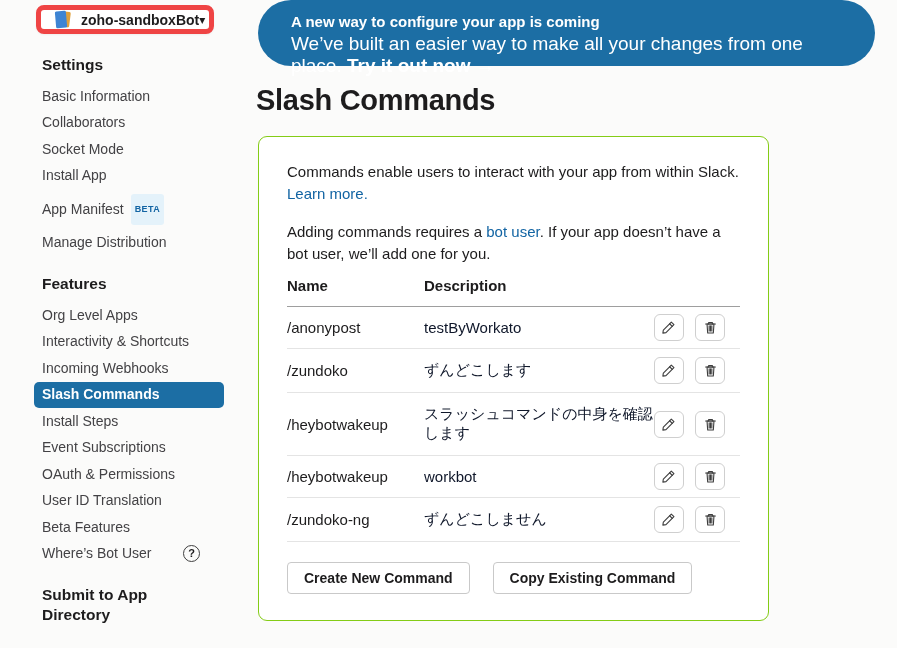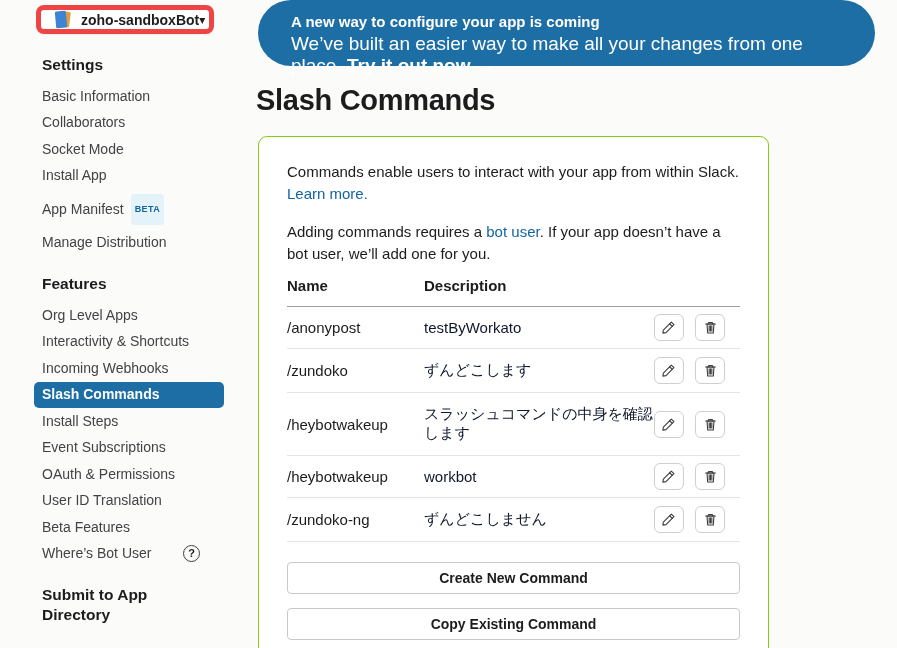--- a/index.html
+++ b/index.html
@@ -77,21 +77,21 @@
   .commands td { padding:12px 0; border-bottom:1px solid #e4e4e4; vertical-align:middle; }
   .commands td.desc { color:#0f172a; }
   .commands td.actions { width:82px; text-align:right; padding:7px 15px 7px 0; white-space:nowrap; }
   .icon-btn {
     width:30px; height:27px; background:#fff; border:1px solid #cfcfcf;
     border-radius:6px; display:inline-flex; align-items:center; justify-content:center;
     cursor:pointer; padding:0; vertical-align:middle;
   }
   .icon-btn + .icon-btn { margin-left:7px; }
 
-  .card-actions { display:flex; gap:14px; margin-top:20px;flex-direction:column; }
+  .card-actions { display:flex; gap:23px; margin-top:20px; }
   .btn {
     background:#fff; border:1px solid #c9c9c9; border-radius:4px;
     font-family:inherit; font-size:14px; font-weight:700; color:#1d1c1d;
     padding:7px 16px; cursor:pointer;
   }
 </style>
 </head>
 <body>
 
 <div class="app-selector">

